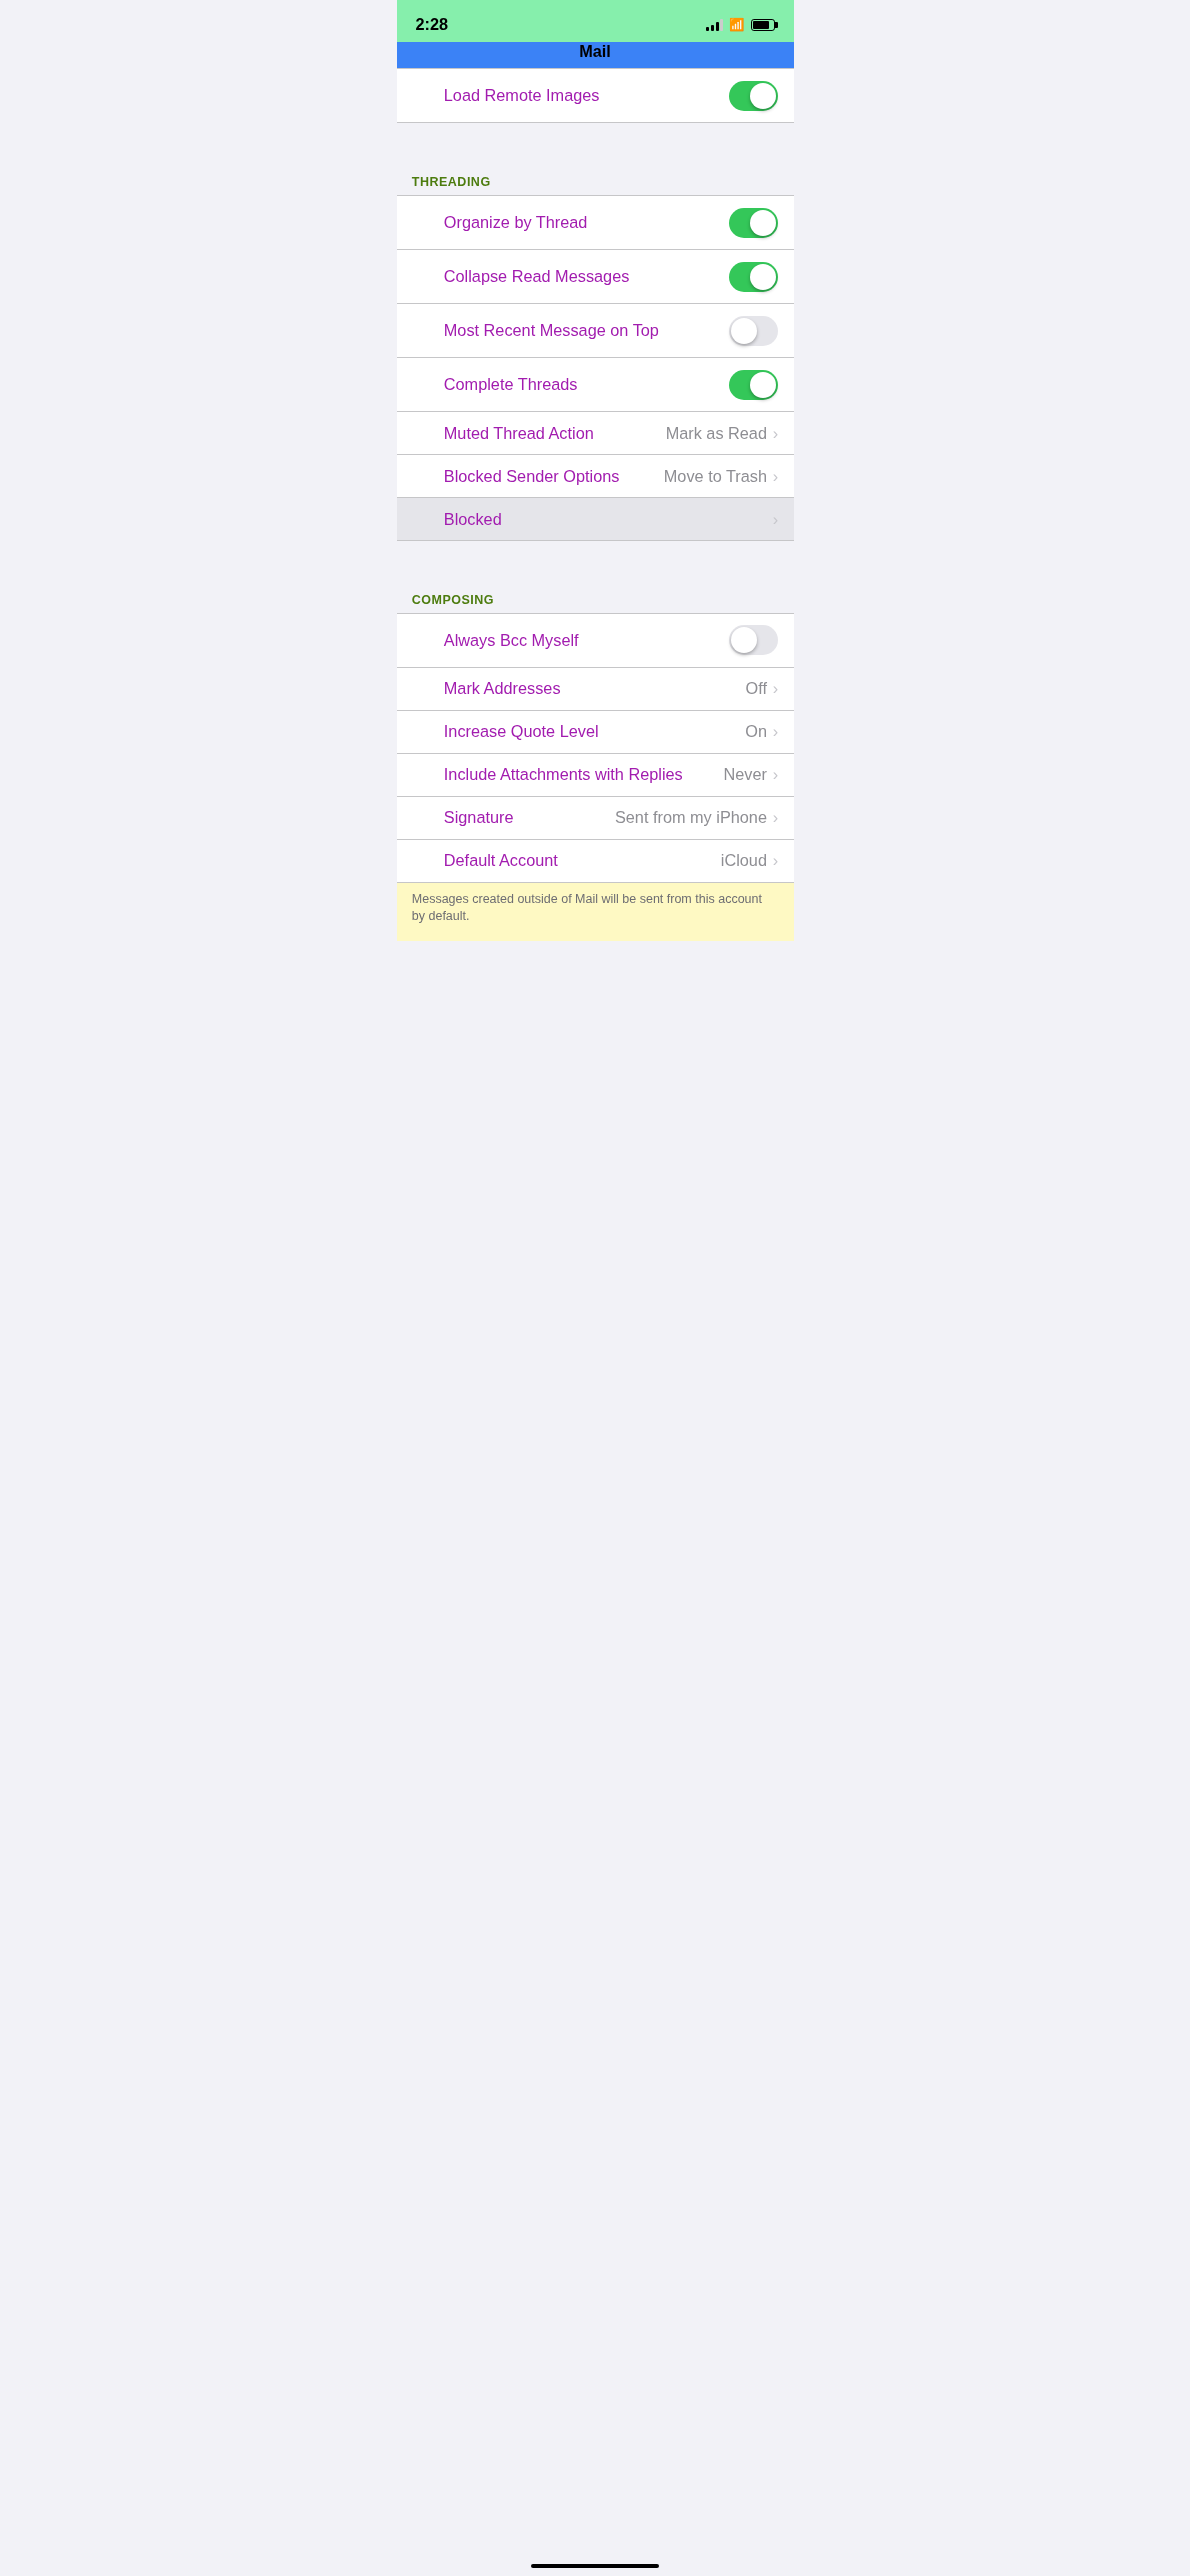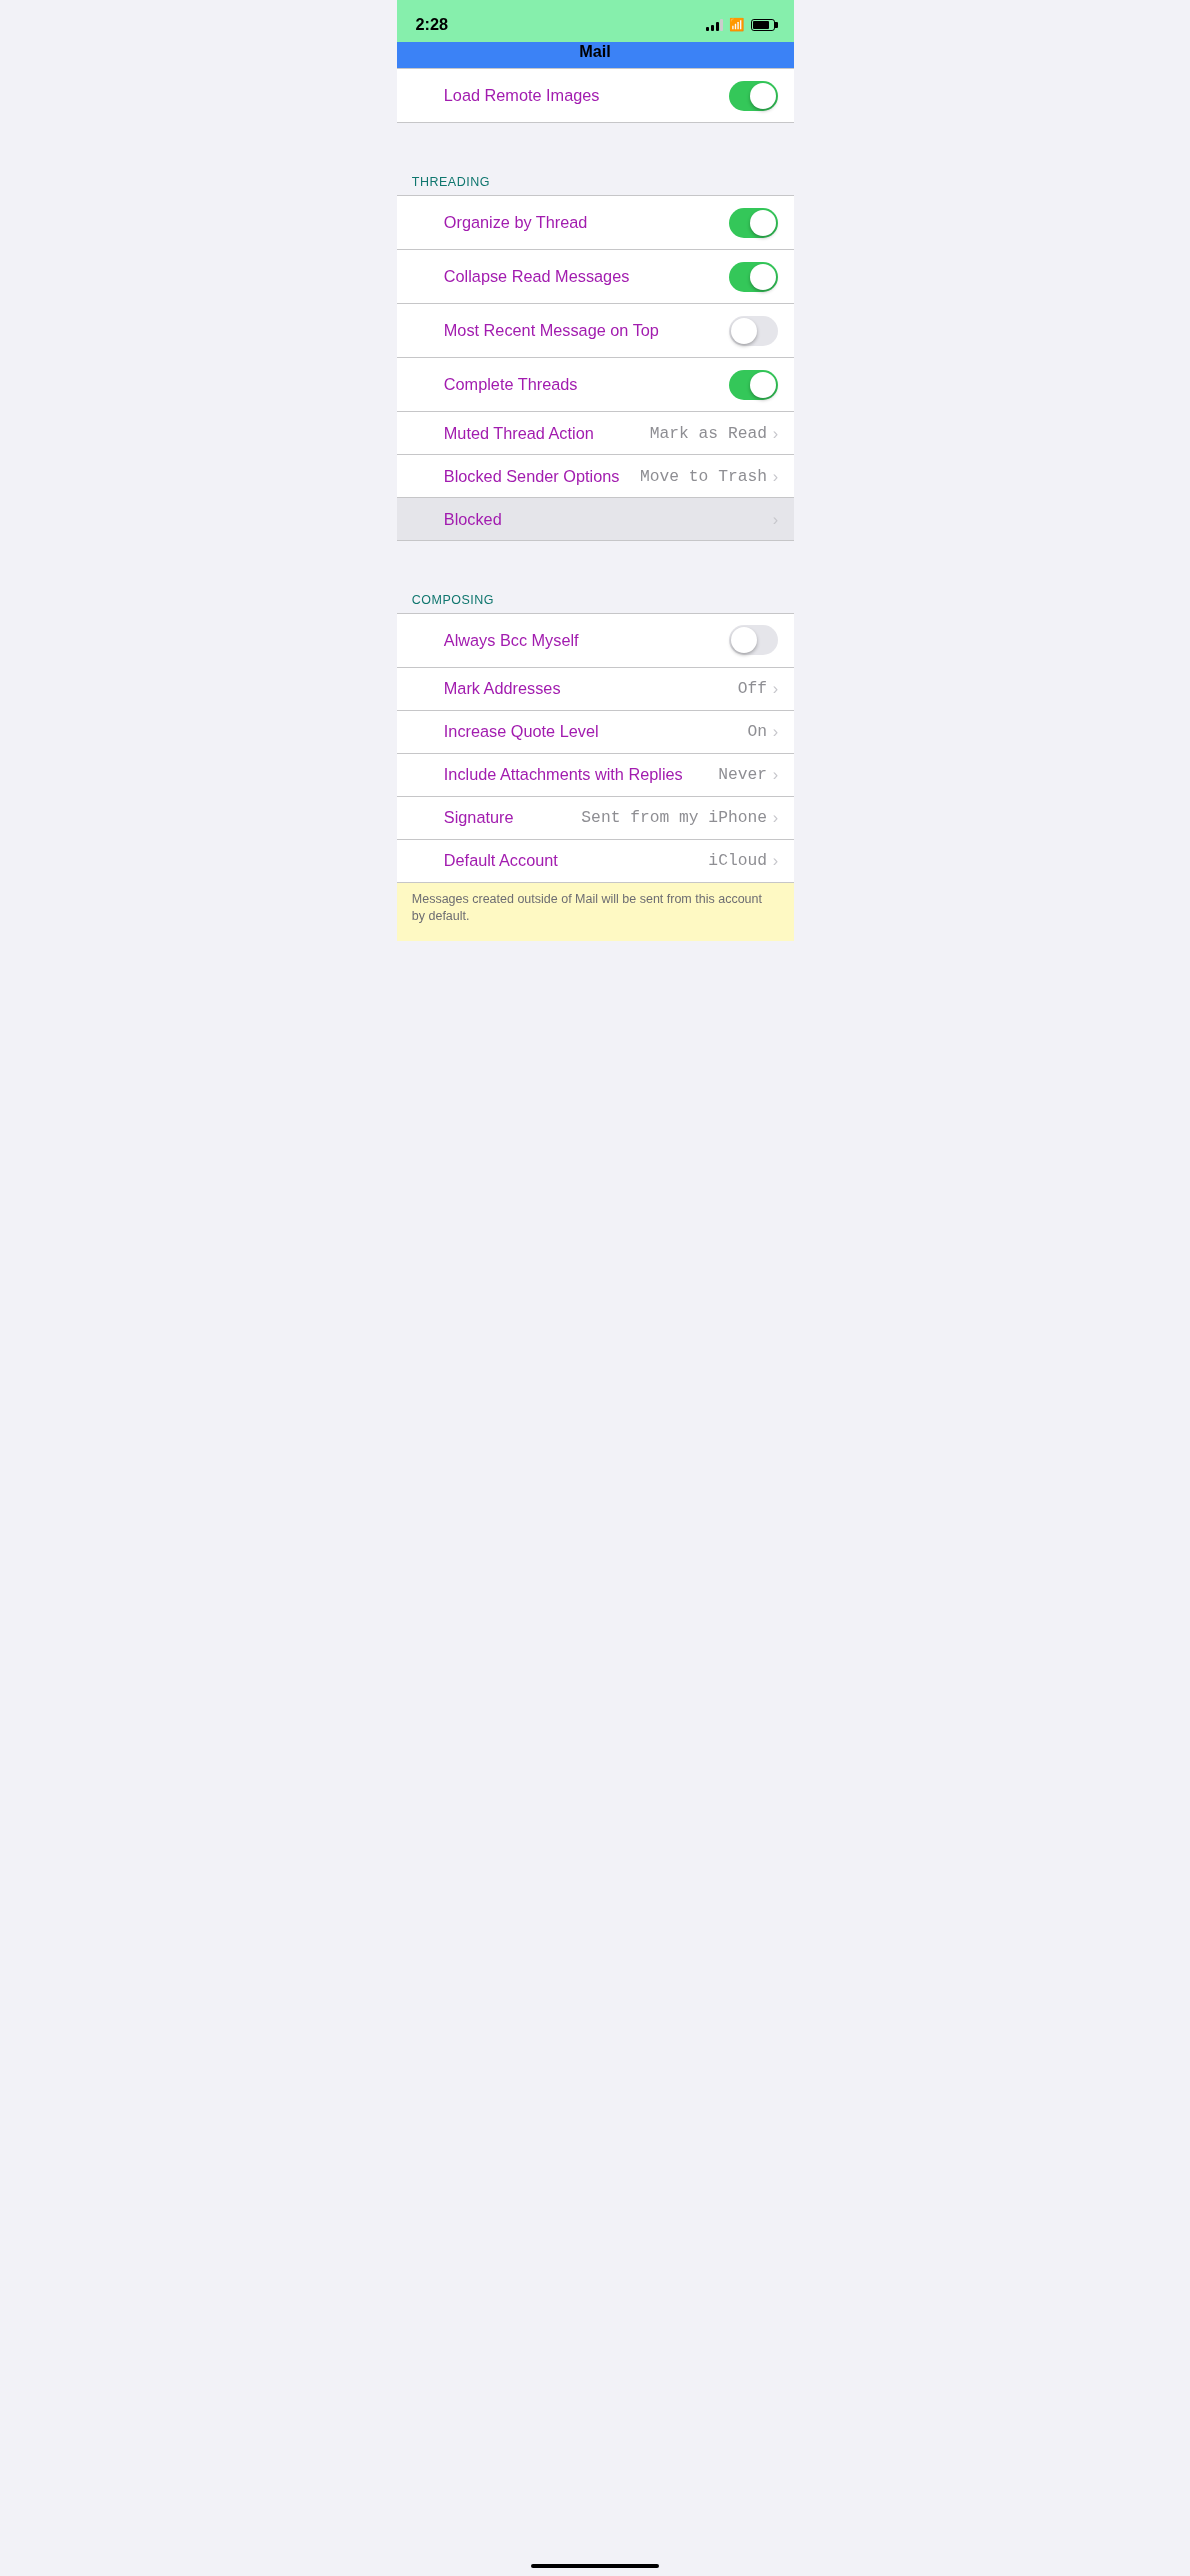--- a/index.html
+++ b/index.html
@@ -115,22 +115,22 @@
     }
 
     
     .settings-scroll {
       overflow-y: auto;
     }
 
     .section-header {
       padding: 17px 15.3px 5.8px 15.3px;
       font-size: 12.5px;
-      font-weight: 400;
-      color: #0f766e;
+      font-weight: 700;
+      color: #4d7c0f;
       text-transform: uppercase;
       letter-spacing: 0.5px;
       background: #f2f2f7;
     }
 
     .section-footer {
       padding: 7.7px 15.3px 15.3px 15.3px;
       font-size: 12.5px;
       color: #6d6d72;
       background: #fef9c3;
@@ -169,21 +169,20 @@
 
     .row-right {
       display: flex;
       align-items: center;
       gap: 5.8px;
     }
 
     .row-value {
       font-size: 16.3px;
       color: #8e8e93;
-      font-family: Liberation Mono, monospace;
     }
 
     .row-chevron {
       color: #c7c7cc;
       font-size: 16.3px;
       font-weight: 300;
     }
 
     
     .toggle {

